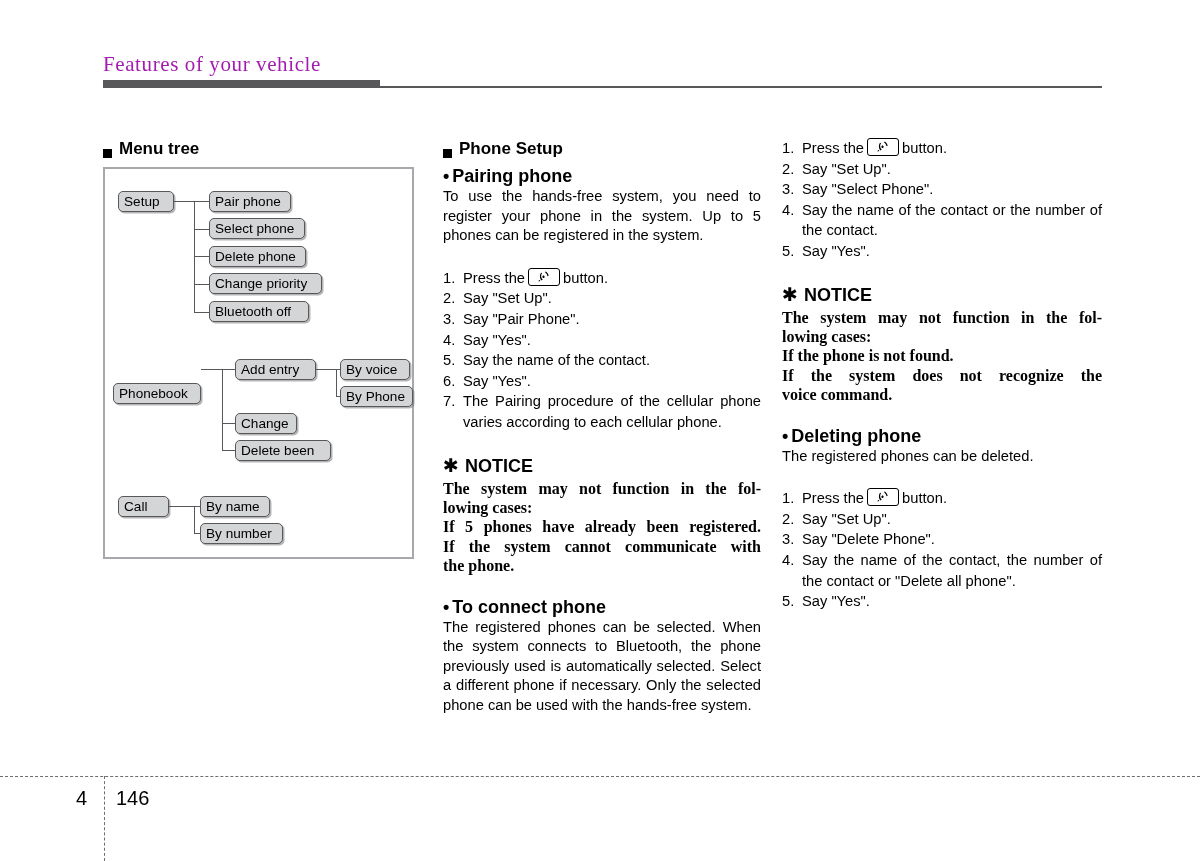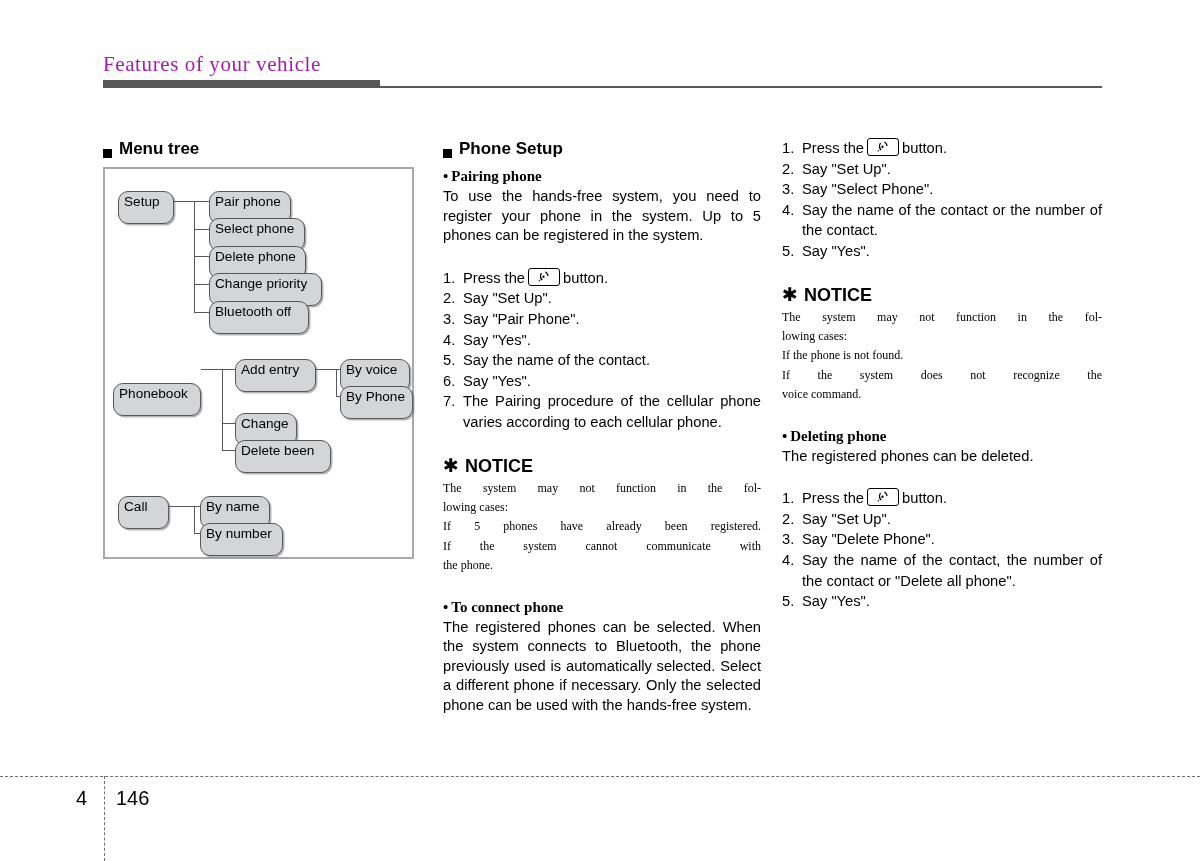--- a/index.html
+++ b/index.html
@@ -78,25 +78,24 @@
   .sq-mark {
     display: inline-block;
     width: 9px;
     height: 9px;
     background: #000;
     flex: 0 0 auto;
     position: relative;
     top: -1px;
   }
   .h-bullet {
-    font-size: 15px;
+    font-size: 18px;
     font-weight: bold;
     line-height: 19px;
     margin: 0 0 1px 0;
-    font-family: Liberation Serif, serif;
   }
   .h-bullet .dot { margin-right: 3px; }
 
   
   .para {
     font-size: 14.7px;
     line-height: 19.6px;
     margin: 0;
     text-align: justify;
     text-justify: inter-word;
@@ -157,22 +156,22 @@
     align-items: center;
     gap: 6px;
   }
   .notice-star {
     font-size: 19px;
     line-height: 19px;
     font-family: "DejaVu Sans", sans-serif;
   }
   .notice-body {
     font-family: "Liberation Serif", serif;
-    font-weight: normal;
-    font-size: 12px;
+    font-weight: bold;
+    font-size: 16px;
     line-height: 19.4px;
     text-align: justify;
     text-justify: inter-word;
     margin: 0;
   }
   .notice-body .ln { display: block; }
   .notice-body .ln.just {
     text-align: justify;
     text-align-last: justify;
   }
@@ -184,24 +183,24 @@
     height: 392px;
     border: 2.2px solid #a6a8ab;
     background: #ffffff;
     box-sizing: border-box;
   }
   .node {
     position: absolute;
     box-sizing: border-box;
     background: #d4d5d7;
     border: 1.4px solid #58585a;
-    border-radius: 10px;
+    border-radius: 5px;
     font-size: 13.6px;
     line-height: 19px;
-    height: 33px;
+    height: 21px;
     padding: 0 5px;
     white-space: nowrap;
     color: #000;
     box-shadow: 1.5px 1.5px 0 rgba(120,120,124,0.55);
   }
   .lineh, .linev {
     position: absolute;
     background: #58585a;
   }
   .lineh { height: 1.4px; }

